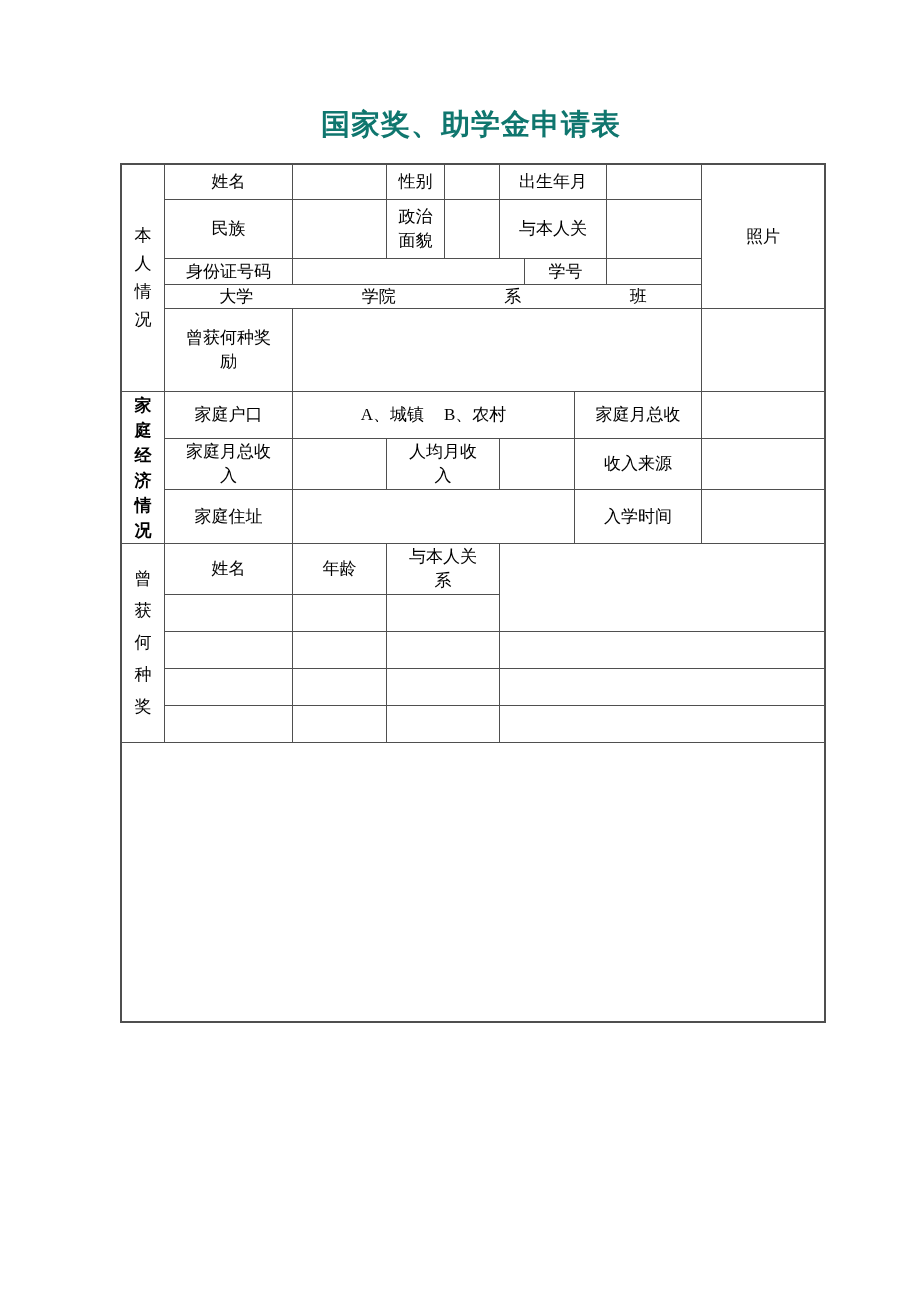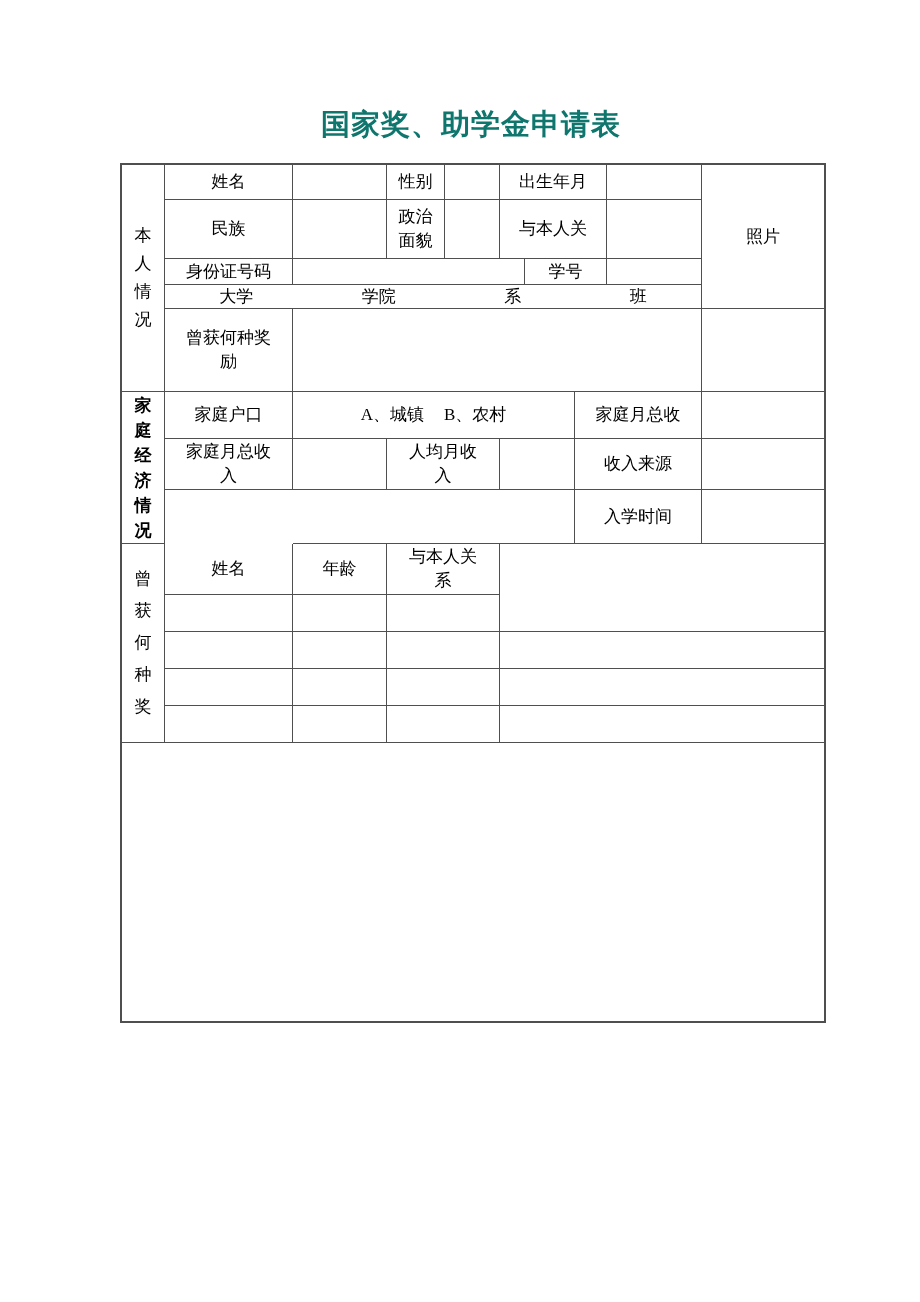--- a/index.html
+++ b/index.html
@@ -134,20 +134,21 @@
 
   <div class="c pre" style="grid-area:7/2/8/3">家庭月总收
 入</div>
   <div class="c" style="grid-area:7/3/8/4"></div>
   <div class="c pre" style="grid-area:7/4/8/6">人均月收
 入</div>
   <div class="c" style="grid-area:7/6/8/8"></div>
   <div class="c" style="grid-area:7/8/8/10">收入来源</div>
   <div class="c no-r" style="grid-area:7/10/8/11"></div>
 
+  <div class="c" style="grid-area:8/2/9/3">家庭住址</div>
   <div class="c" style="grid-area:8/3/9/8"></div>
   <div class="c" style="grid-area:8/8/9/10">入学时间</div>
   <div class="c no-r" style="grid-area:8/10/9/11"></div>
 
   <div class="c vlab vlab-m" style="grid-area:9/1/14/2">
       <span>曾获何种奖</span>
     </div>
 
   <div class="c" style="grid-area:9/2/10/3">姓名</div>
   <div class="c" style="grid-area:9/3/10/4">年龄</div>

